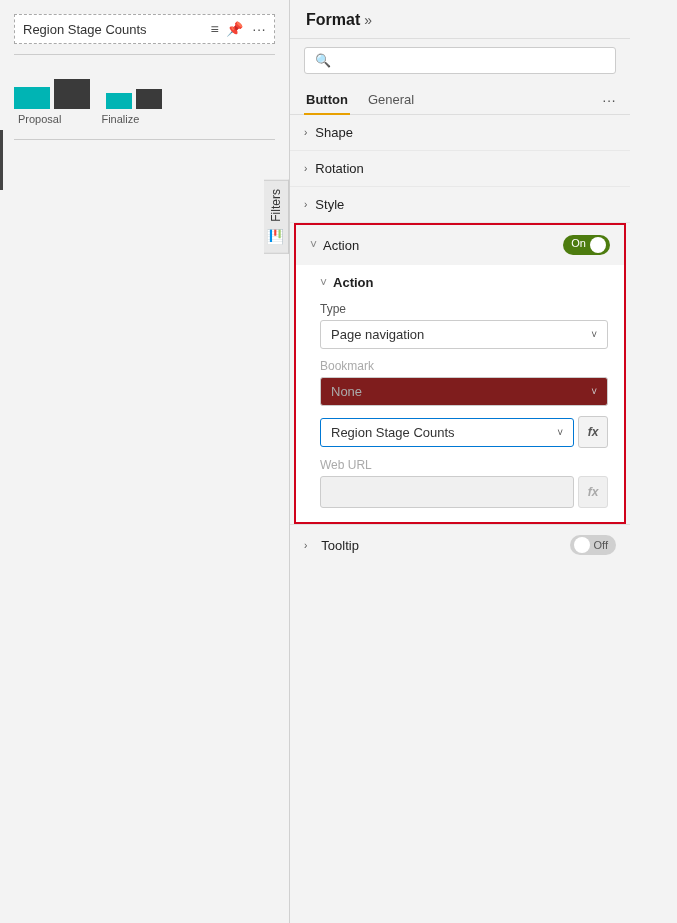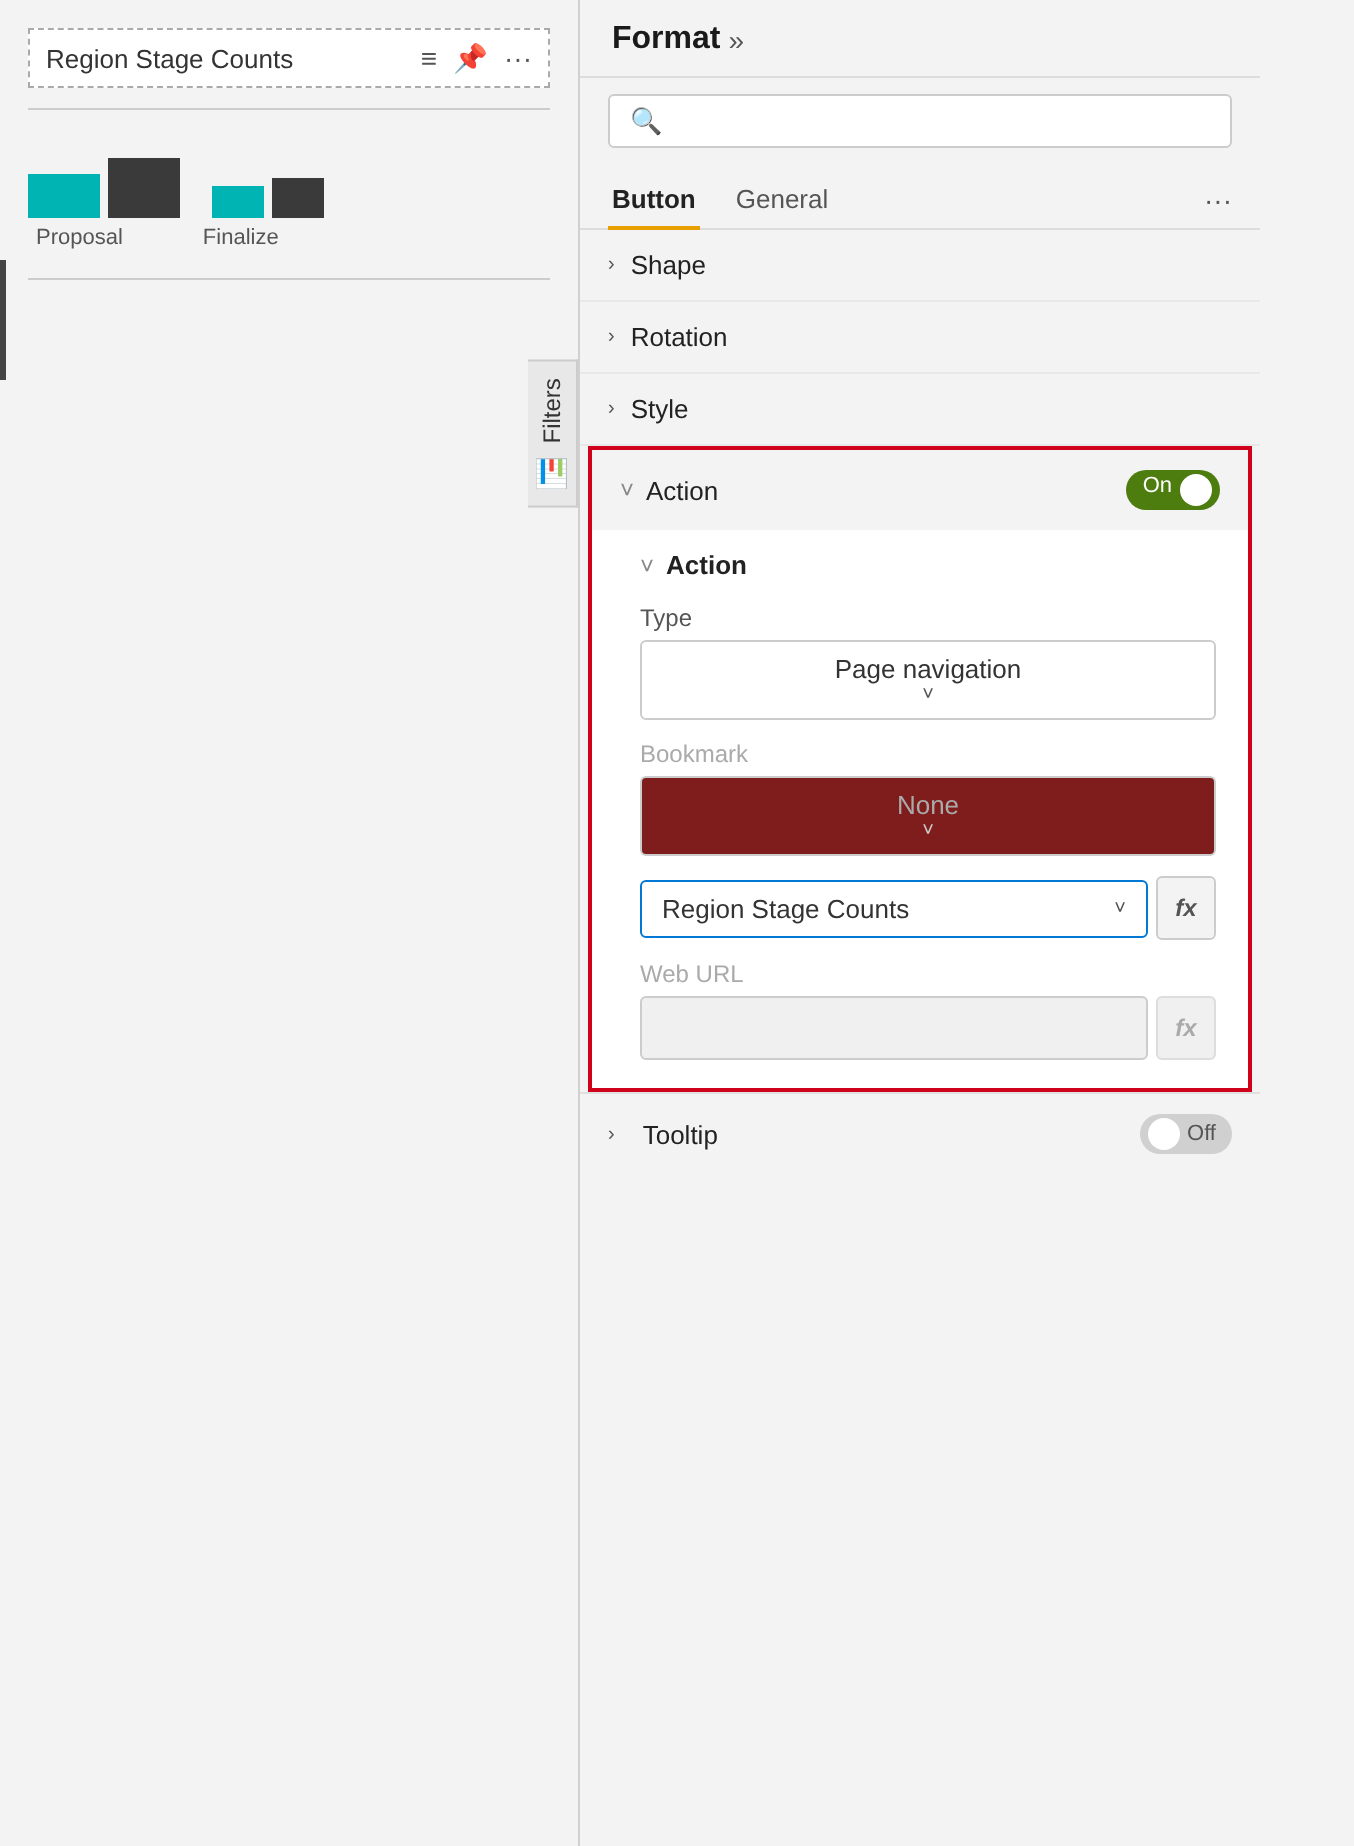--- a/index.html
+++ b/index.html
@@ -295,21 +295,20 @@
       align-items: center;
       justify-content: space-between;
       border: 1px solid #ccc;
       border-radius: 3px;
       padding: 6px 10px;
       background: #fff;
       cursor: pointer;
       font-size: 13px;
       color: #333;
       margin-bottom: 10px;
-      flex-direction: column;
     }
     .select-box.disabled {
       background: #7f1d1d;
       color: #aaa;
       cursor: default;
     }
     .select-chevron {
       font-size: 10px;
       color: #555;
     }

